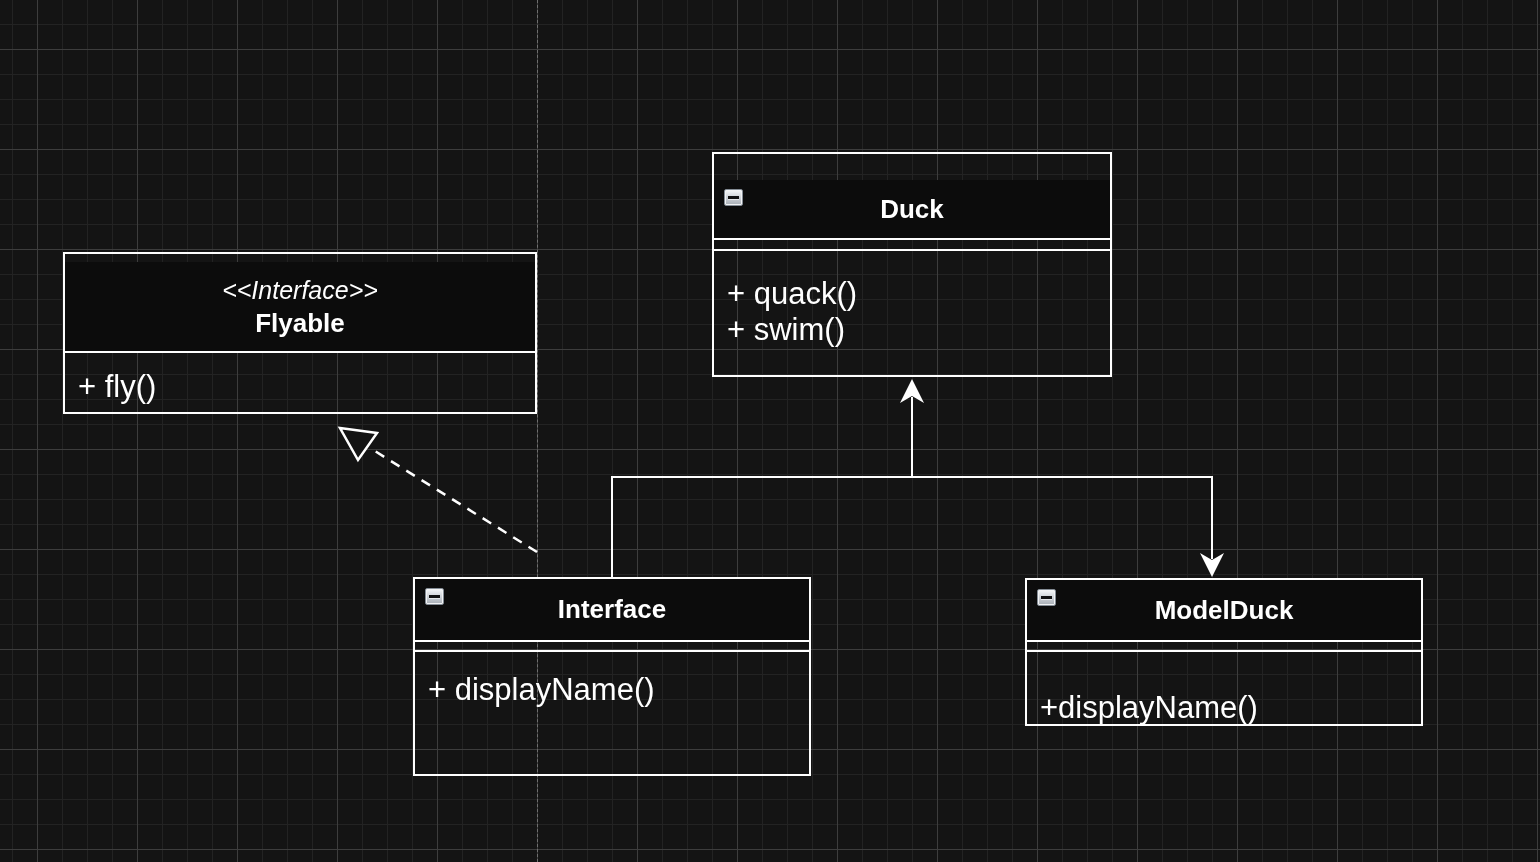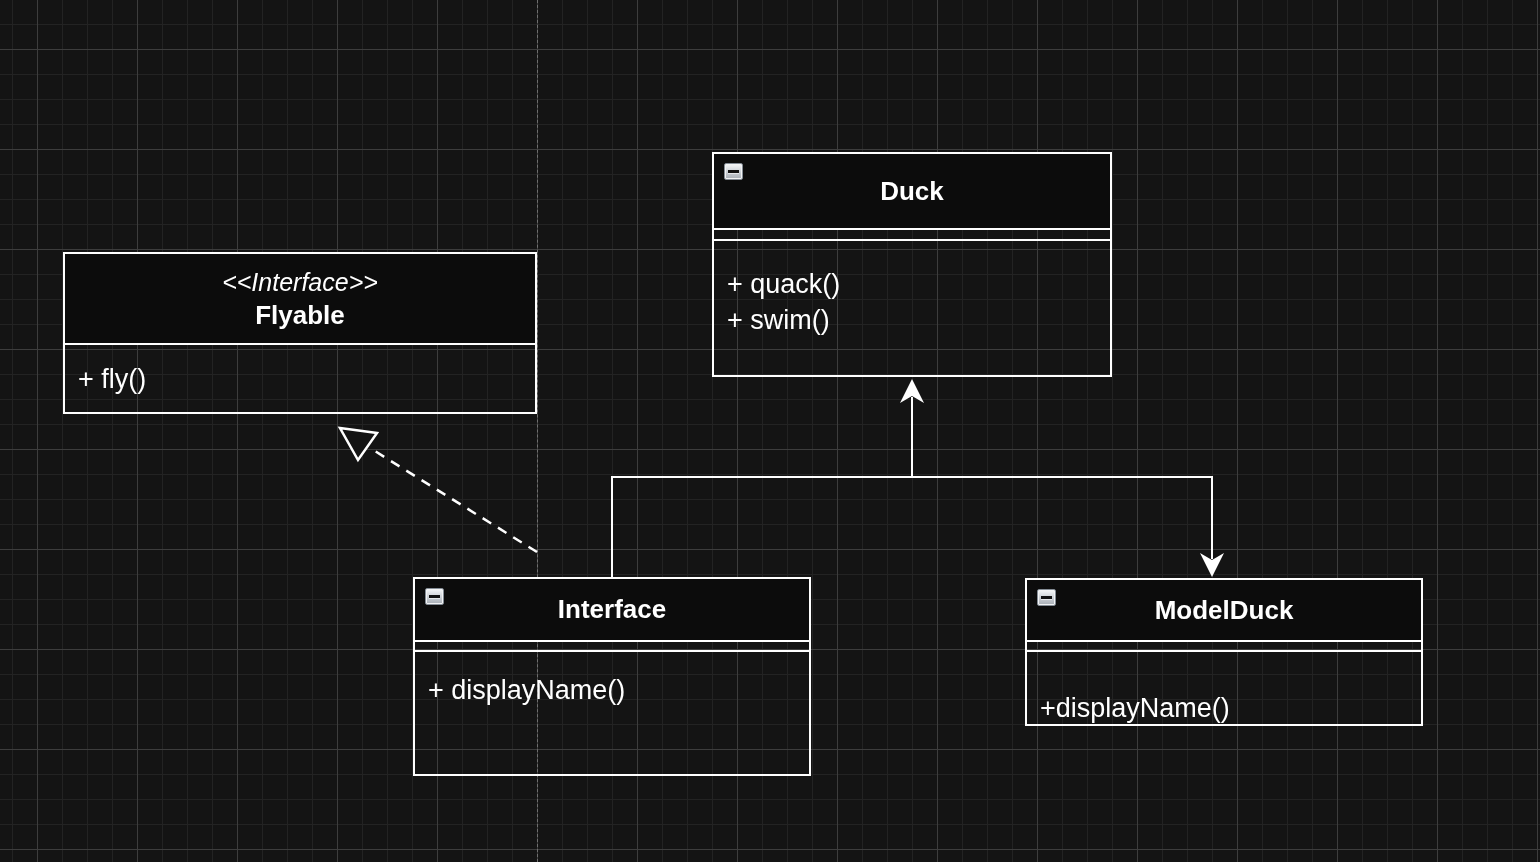--- a/index.html
+++ b/index.html
@@ -30,21 +30,21 @@
   }
   .uml-header{
     position:relative;box-sizing:border-box;
     border-bottom:2px solid #ffffff;background:#0c0c0c;
     display:flex;align-items:center;justify-content:center;
   }
   .uml-header.two-line{flex-direction:column;justify-content:center;}
   .uml-title{font-weight:bold;font-size:26px;line-height:33px;white-space:nowrap;}
   .stereotype{font-style:italic;font-size:25px;line-height:33px;white-space:nowrap;}
   .uml-sep{box-sizing:border-box;border-bottom:2px solid #ffffff;background:transparent;}
-  .uml-body{box-sizing:border-box;padding-left:13px;font-size:27px;}
+  .uml-body{box-sizing:border-box;padding-left:13px;font-size:31px;}
   .uml-member{line-height:36px;white-space:nowrap;}
   .collapse-btn{
     position:absolute;left:10px;top:9px;width:19px;height:17px;
     box-sizing:border-box;
     background:linear-gradient(180deg,#f7f8f9 0%,#c9ced4 55%,#a9afb6 100%);
     border:1px solid #848c95;border-radius:2px;
     box-shadow:inset 0 0 0 1px #f2f3f4;
     display:flex;align-items:center;justify-content:center;
     cursor:pointer;
   }
@@ -55,31 +55,31 @@
   #edges{position:absolute;left:0;top:0;z-index:3;pointer-events:none;}
 </style>
 </head>
 <body>
 
 <div id="canvas">
 
   <div id="page-boundary"></div>
 
   <div class="uml-class" style="left:63px;top:252px;width:474px;height:162px;">
-    <div class="uml-header two-line" style="height:91px;">
+    <div class="uml-header two-line" style="height:91px;margin-top:8px;">
       <span class="stereotype">&lt;&lt;Interface&gt;&gt;</span>
       <span class="uml-title">Flyable</span>
     </div>
     <div class="uml-body" style="height:65px;display:flex;align-items:center;padding-top:3px;">
       <div class="uml-member">+ fly()</div>
     </div>
   </div>
 
   <div class="uml-class" style="left:712px;top:152px;width:400px;height:225px;">
-    <div class="uml-header" style="height:76px;">
+    <div class="uml-header" style="height:60px;margin-top:26px;">
       <span class="collapse-btn">
           <span class="minus-glyph"></span>
         </span>
       <span class="uml-title">Duck</span>
     </div>
     <div class="uml-sep" style="height:11px;"></div>
     <div class="uml-body" style="padding-top:25px;">
       <div class="uml-member">+ quack()</div>
       <div class="uml-member">+ swim()</div>
     </div>

